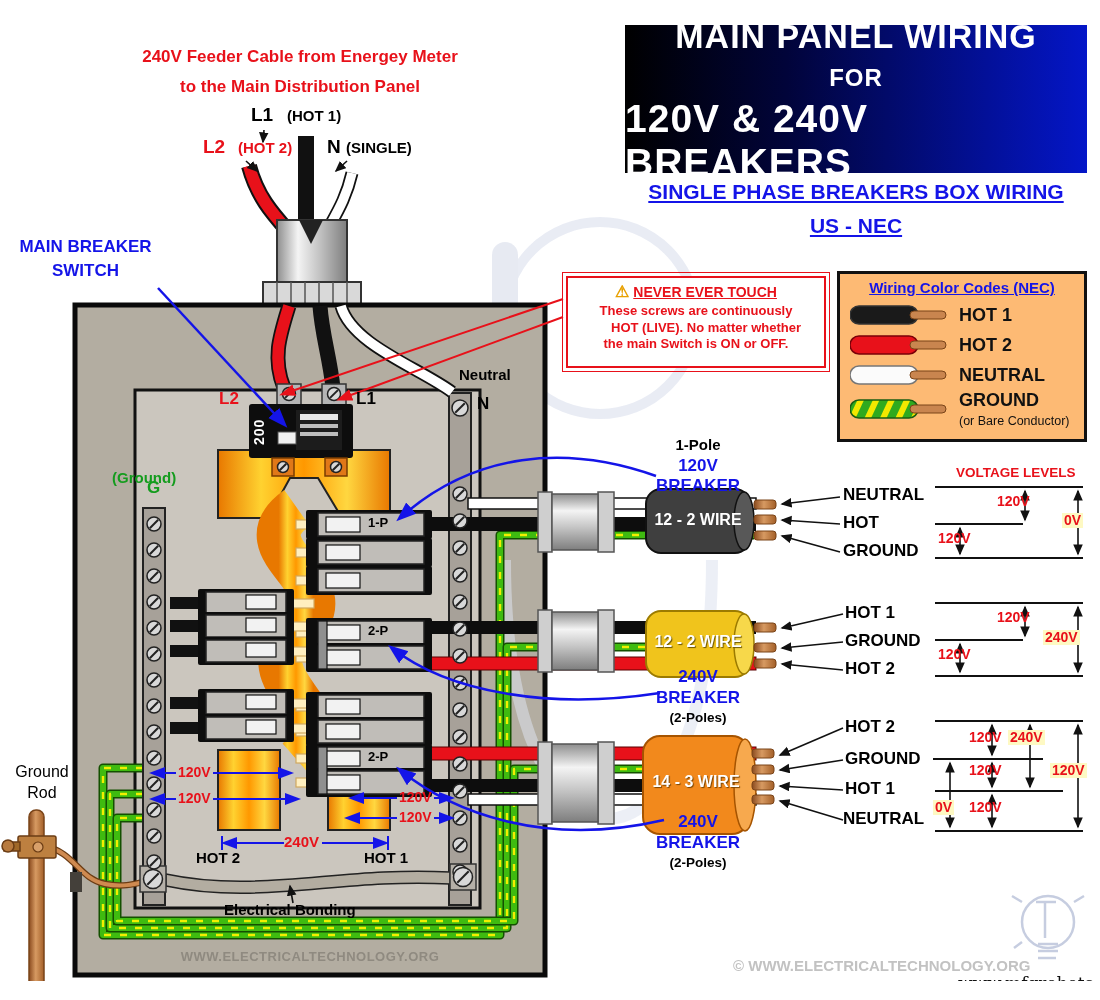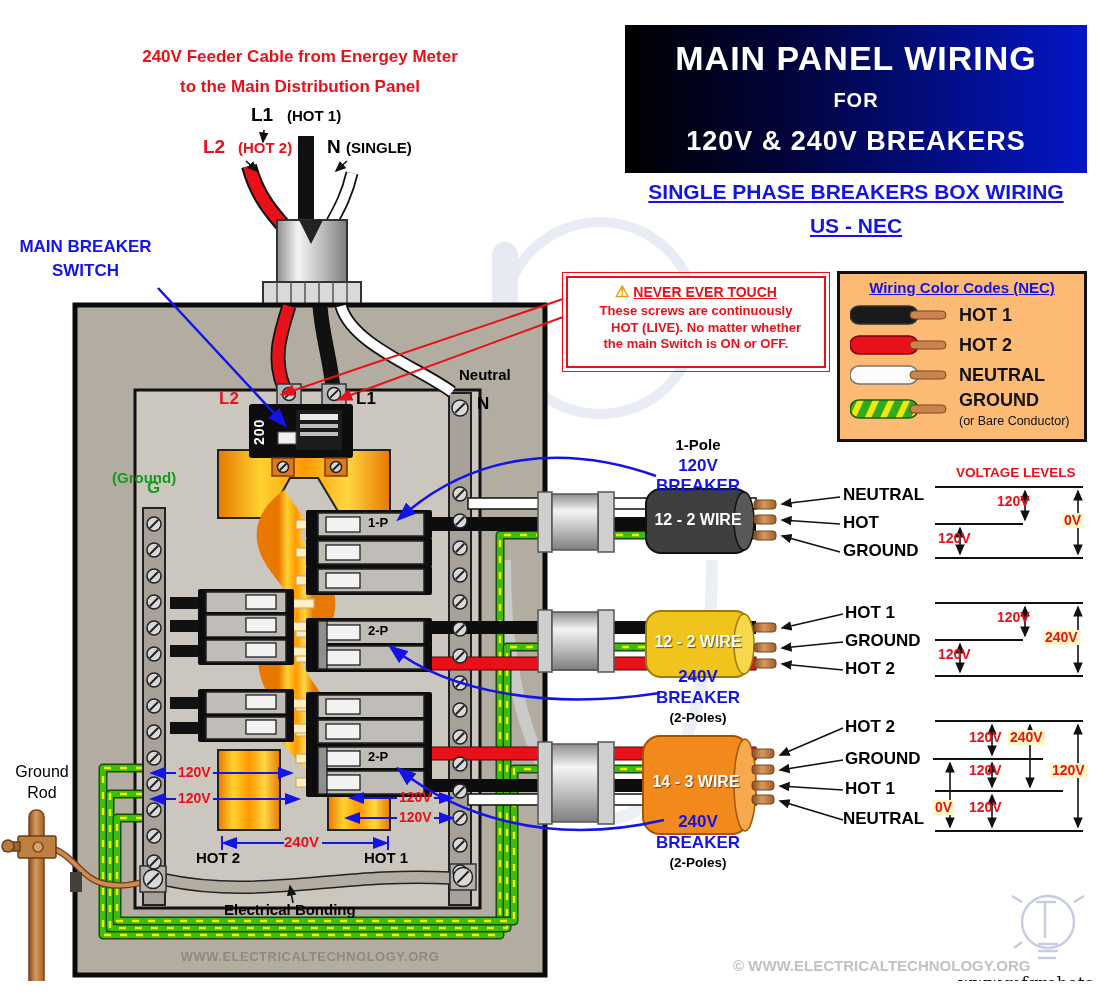--- a/index.html
+++ b/index.html
@@ -531,22 +531,22 @@
 
 <div class="lbl b" style="left:251px;top:105px;font-size:19px;">L1</div>
 <div class="lbl b" style="left:287px;top:108px;font-size:15px;">(HOT 1)</div>
 <div class="lbl b red" style="left:203px;top:137px;font-size:19px;">L2</div>
 <div class="lbl b red" style="left:238px;top:140px;font-size:15px;">(HOT 2)</div>
 <div class="lbl b" style="left:327px;top:137px;font-size:19px;">N</div>
 <div class="lbl b" style="left:346px;top:140px;font-size:15px;">(SINGLE)</div>
 
 <div id="title-box">
   <div style="font-size:34px;line-height:46px;">MAIN PANEL WIRING</div>
-  <div style="font-size:20px;line-height:38px;">FOR</div>
-  <div style="font-size:27px;line-height:44px;">120V &amp; 240V BREAKERS</div>
+  <div style="font-size:24px;line-height:38px;">FOR</div>
+  <div style="font-size:39px;line-height:44px;">120V &amp; 240V BREAKERS</div>
 </div>
 <div class="lbl b blue ctr" style="left:625px;top:181px;width:462px;font-size:21px;text-decoration:underline;">SINGLE PHASE BREAKERS BOX WIRING</div>
 <div class="lbl b blue ctr" style="left:625px;top:215px;width:462px;font-size:21px;text-decoration:underline;">US - NEC</div>
 
 <div class="lbl b blue ctr" style="left:8px;top:238px;width:155px;font-size:17px;">MAIN BREAKER</div>
 <div class="lbl b blue ctr" style="left:8px;top:262px;width:155px;font-size:17px;">SWITCH</div>
 
 <div id="warn-box">
   <div style="font-size:14px;">
     <span style="color:#e8a000;font-size:16px;">⚠</span>

